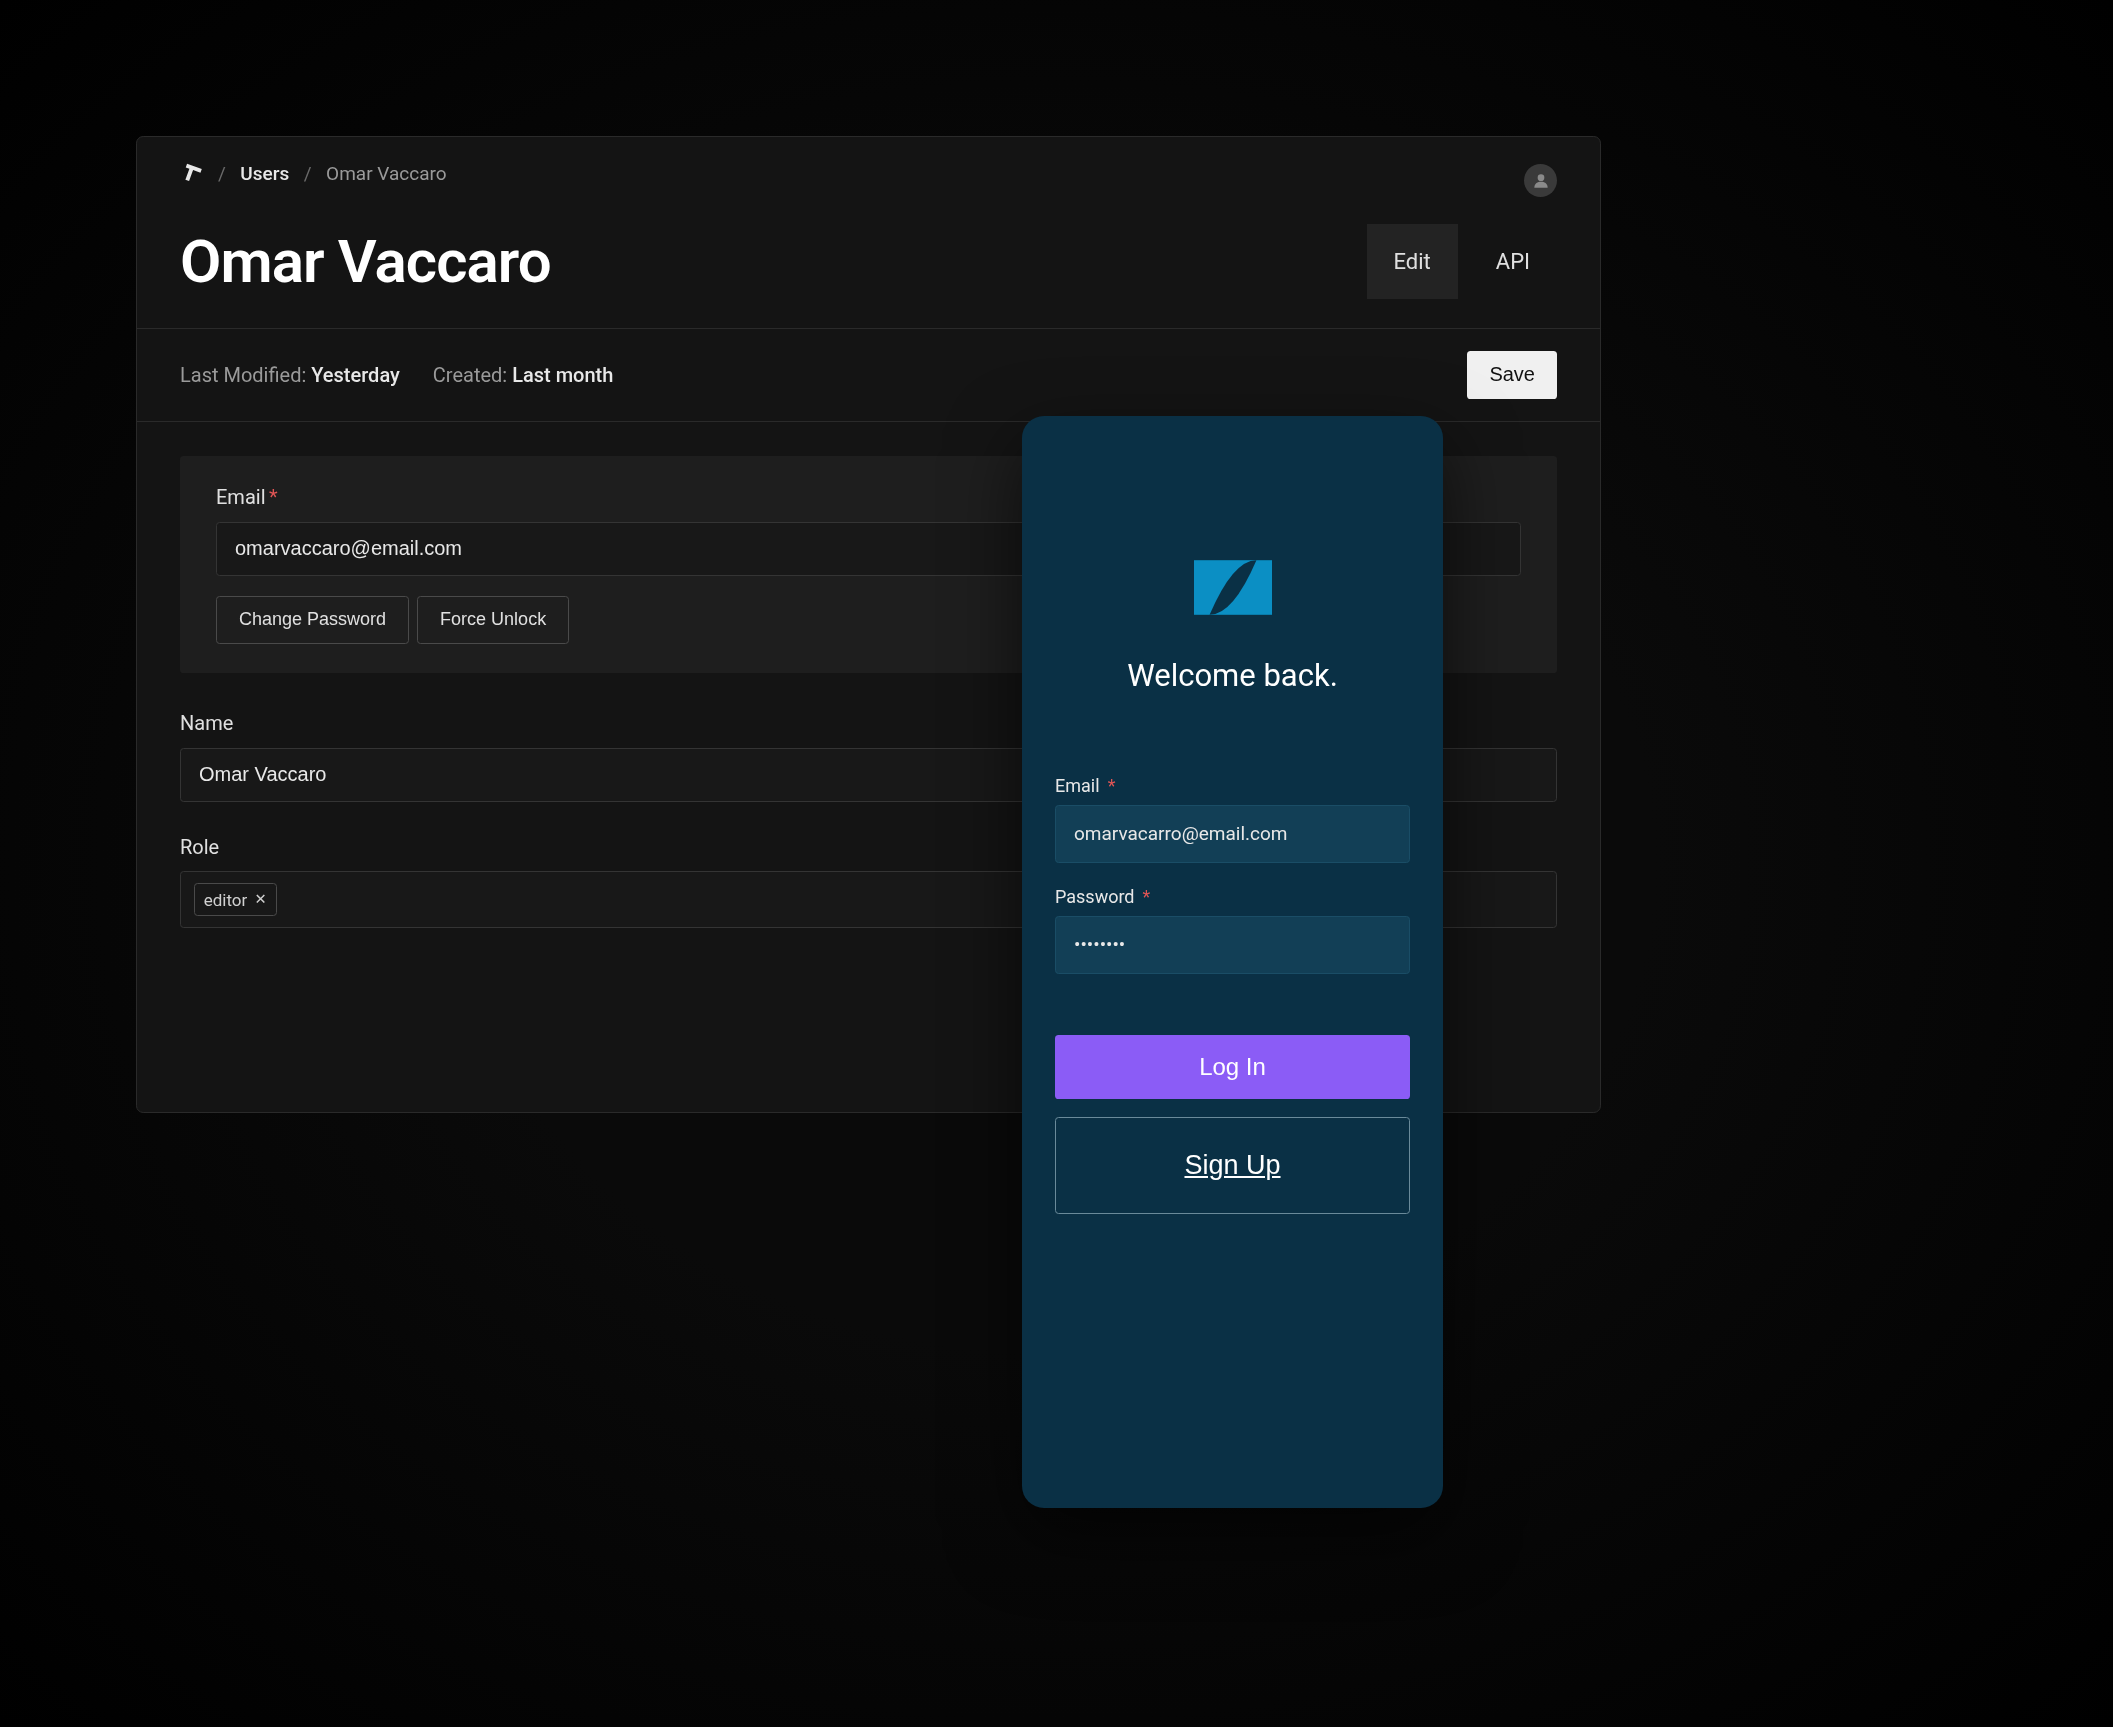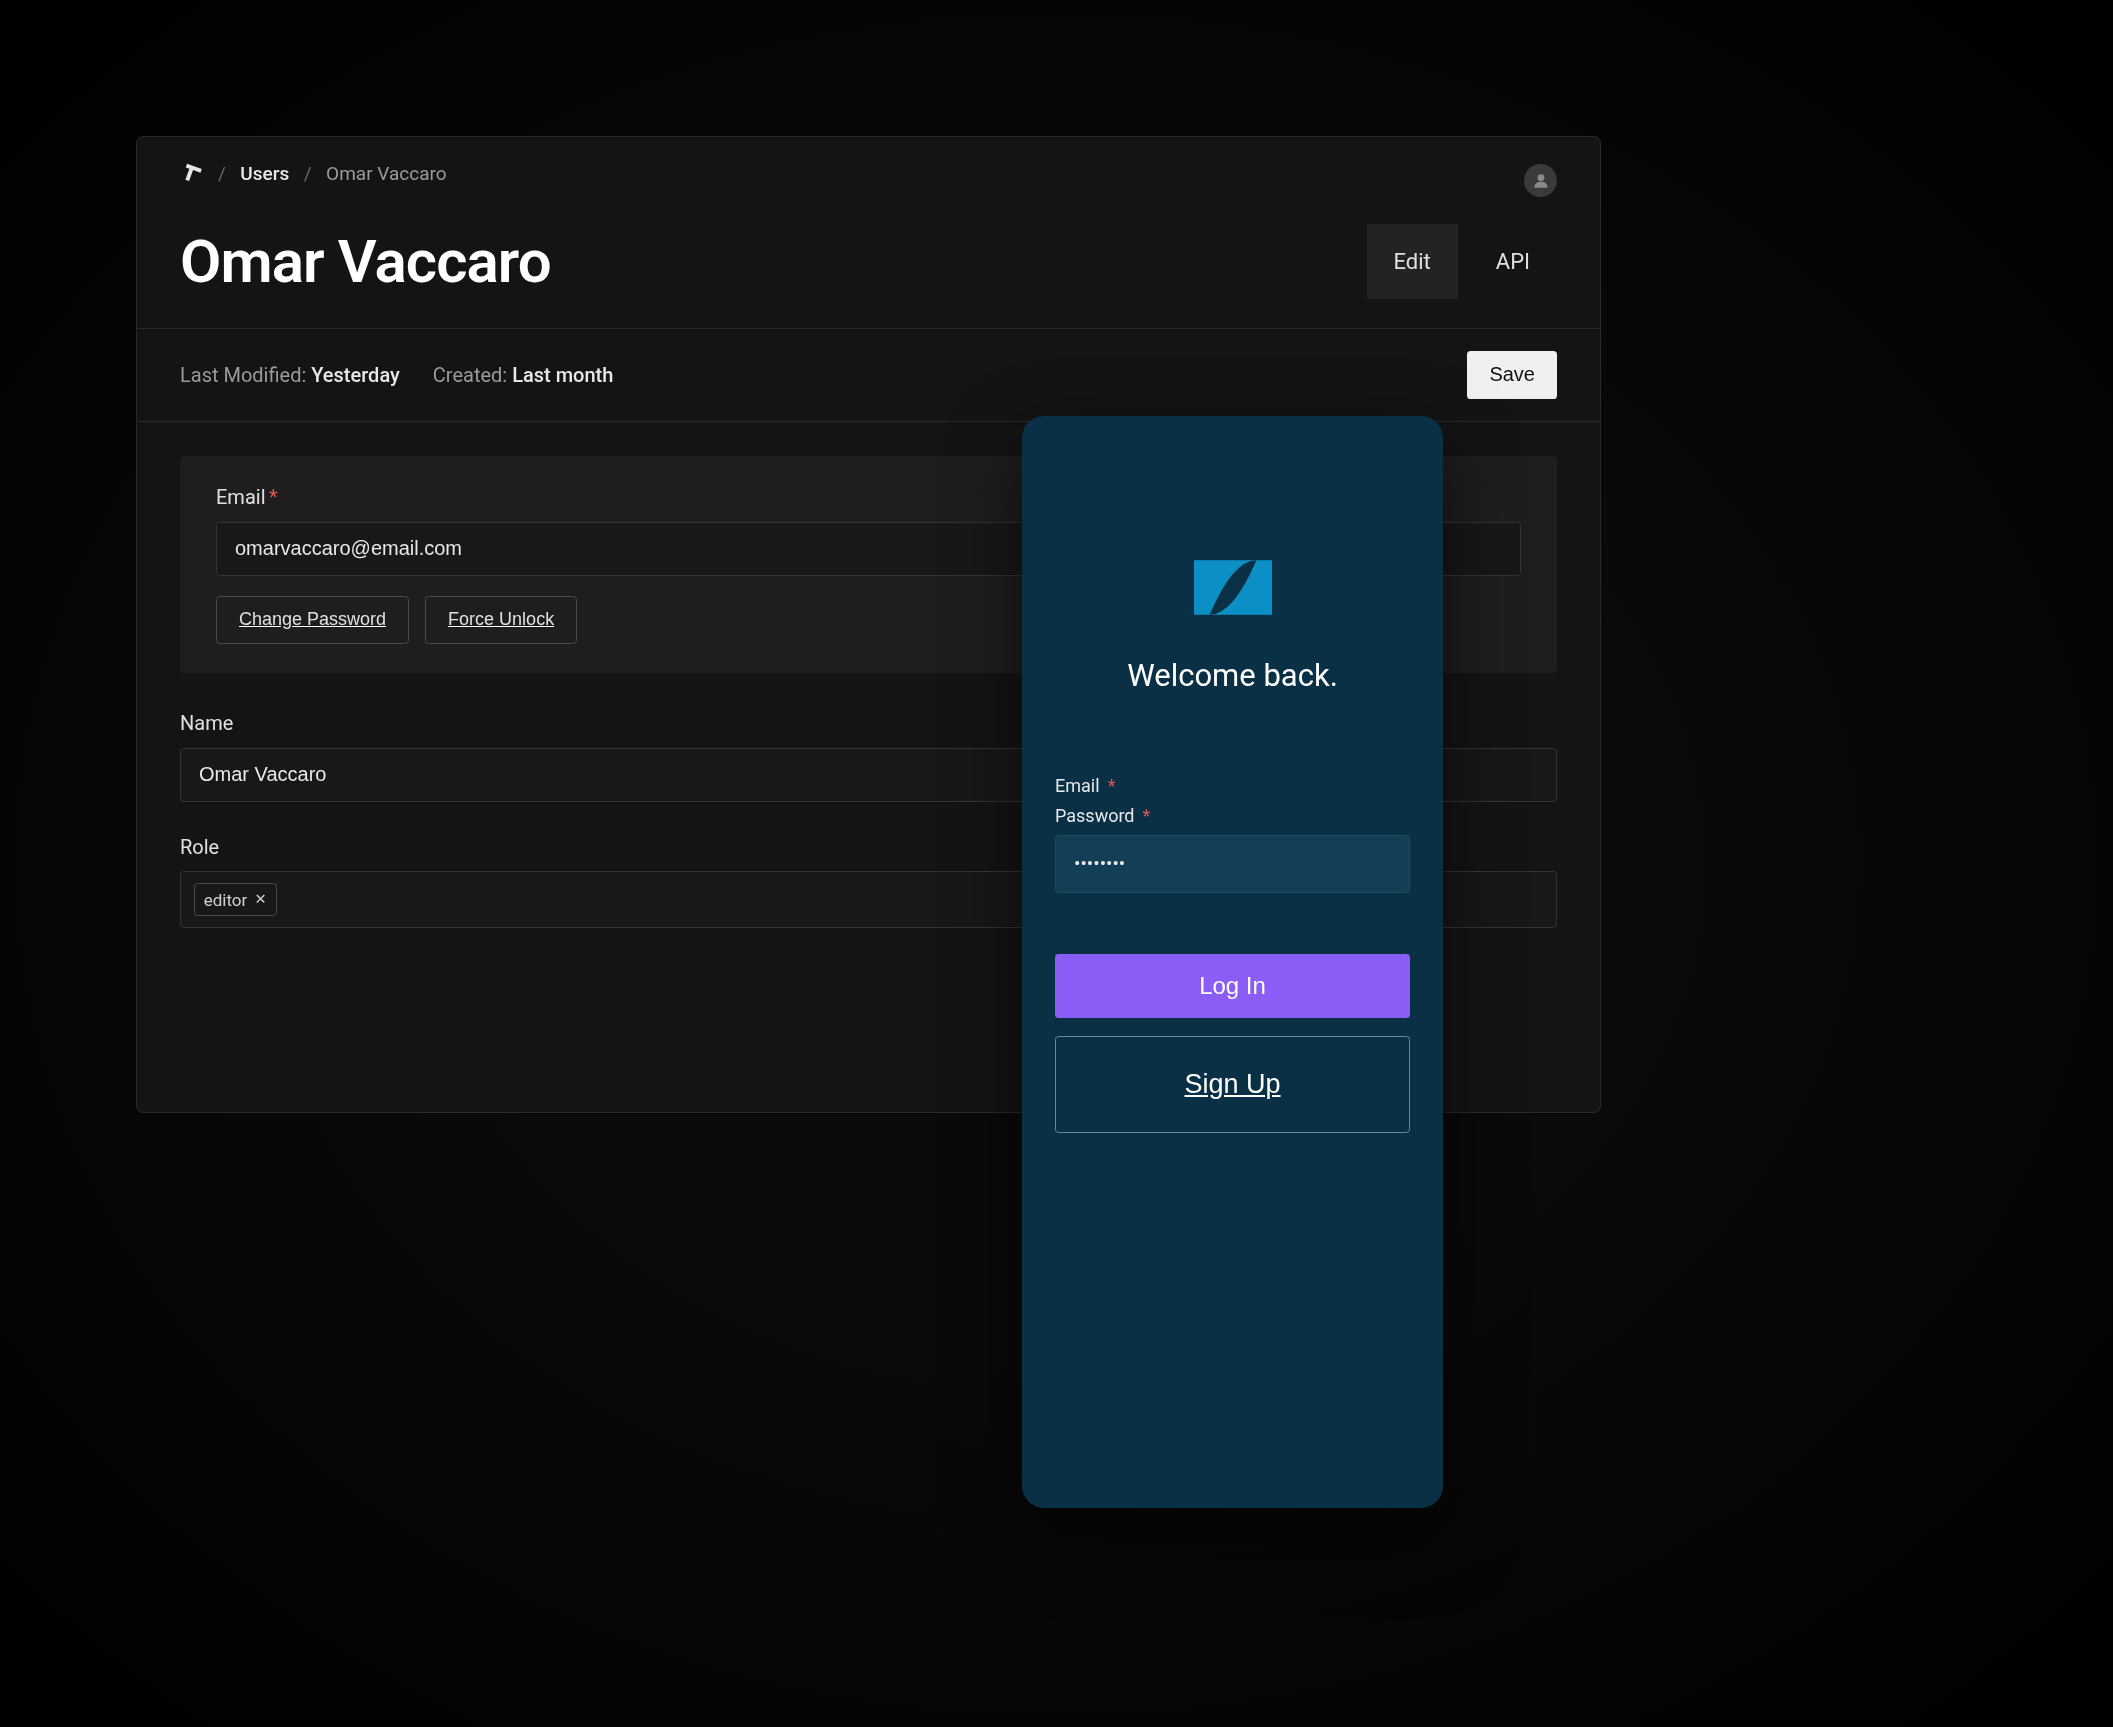--- a/index.html
+++ b/index.html
@@ -146,23 +146,22 @@
       width: 100%;
       background: #181818;
       border: 0.9px solid #343434;
       color: #e8e8e8;
       font-size: 20px;
       padding: 14.5px 18px;
       border-radius: 3.6px;
     }
     .btn-row {
       display: flex;
-      gap: 16px;
+      gap: 8px;
       margin-top: 20px;
-      text-decoration: underline;
     }
     .outline-btn {
       background: transparent;
       border: 0.9px solid #4a4a4a;
       color: #e0e0e0;
       padding: 12.7px 22px;
       font-size: 18px;
       border-radius: 3.6px;
       cursor: pointer;
     }
@@ -349,20 +348,21 @@
     <svg class="login-logo" viewBox="0 0 100 90" fill="#0b8fc4">
       <rect x="0" y="10" width="100" height="70" fill="#0b8fc4"></rect>
       <path d="M20 80 Q50 10 80 10 Q50 80 20 80 Z" fill="#0a3045"></path>
     </svg>
   </div>
   <h2 class="welcome-text">Welcome back.</h2>
   <div class="login-form">
     <label class="login-field-label">
       <span>Email</span> <span class="req-star">*</span>
     </label>
+    <input class="login-input" type="text" value="omarvacarro@email.com" style="">
     <label class="login-field-label">
       <span>Password</span> <span class="req-star">*</span>
     </label>
     <input class="login-input" type="text" value="••••••••" style="">
     <button class="login-btn">Log In</button>
     <button class="signup-btn">Sign Up</button>
   </div>
 </div>
 
 

